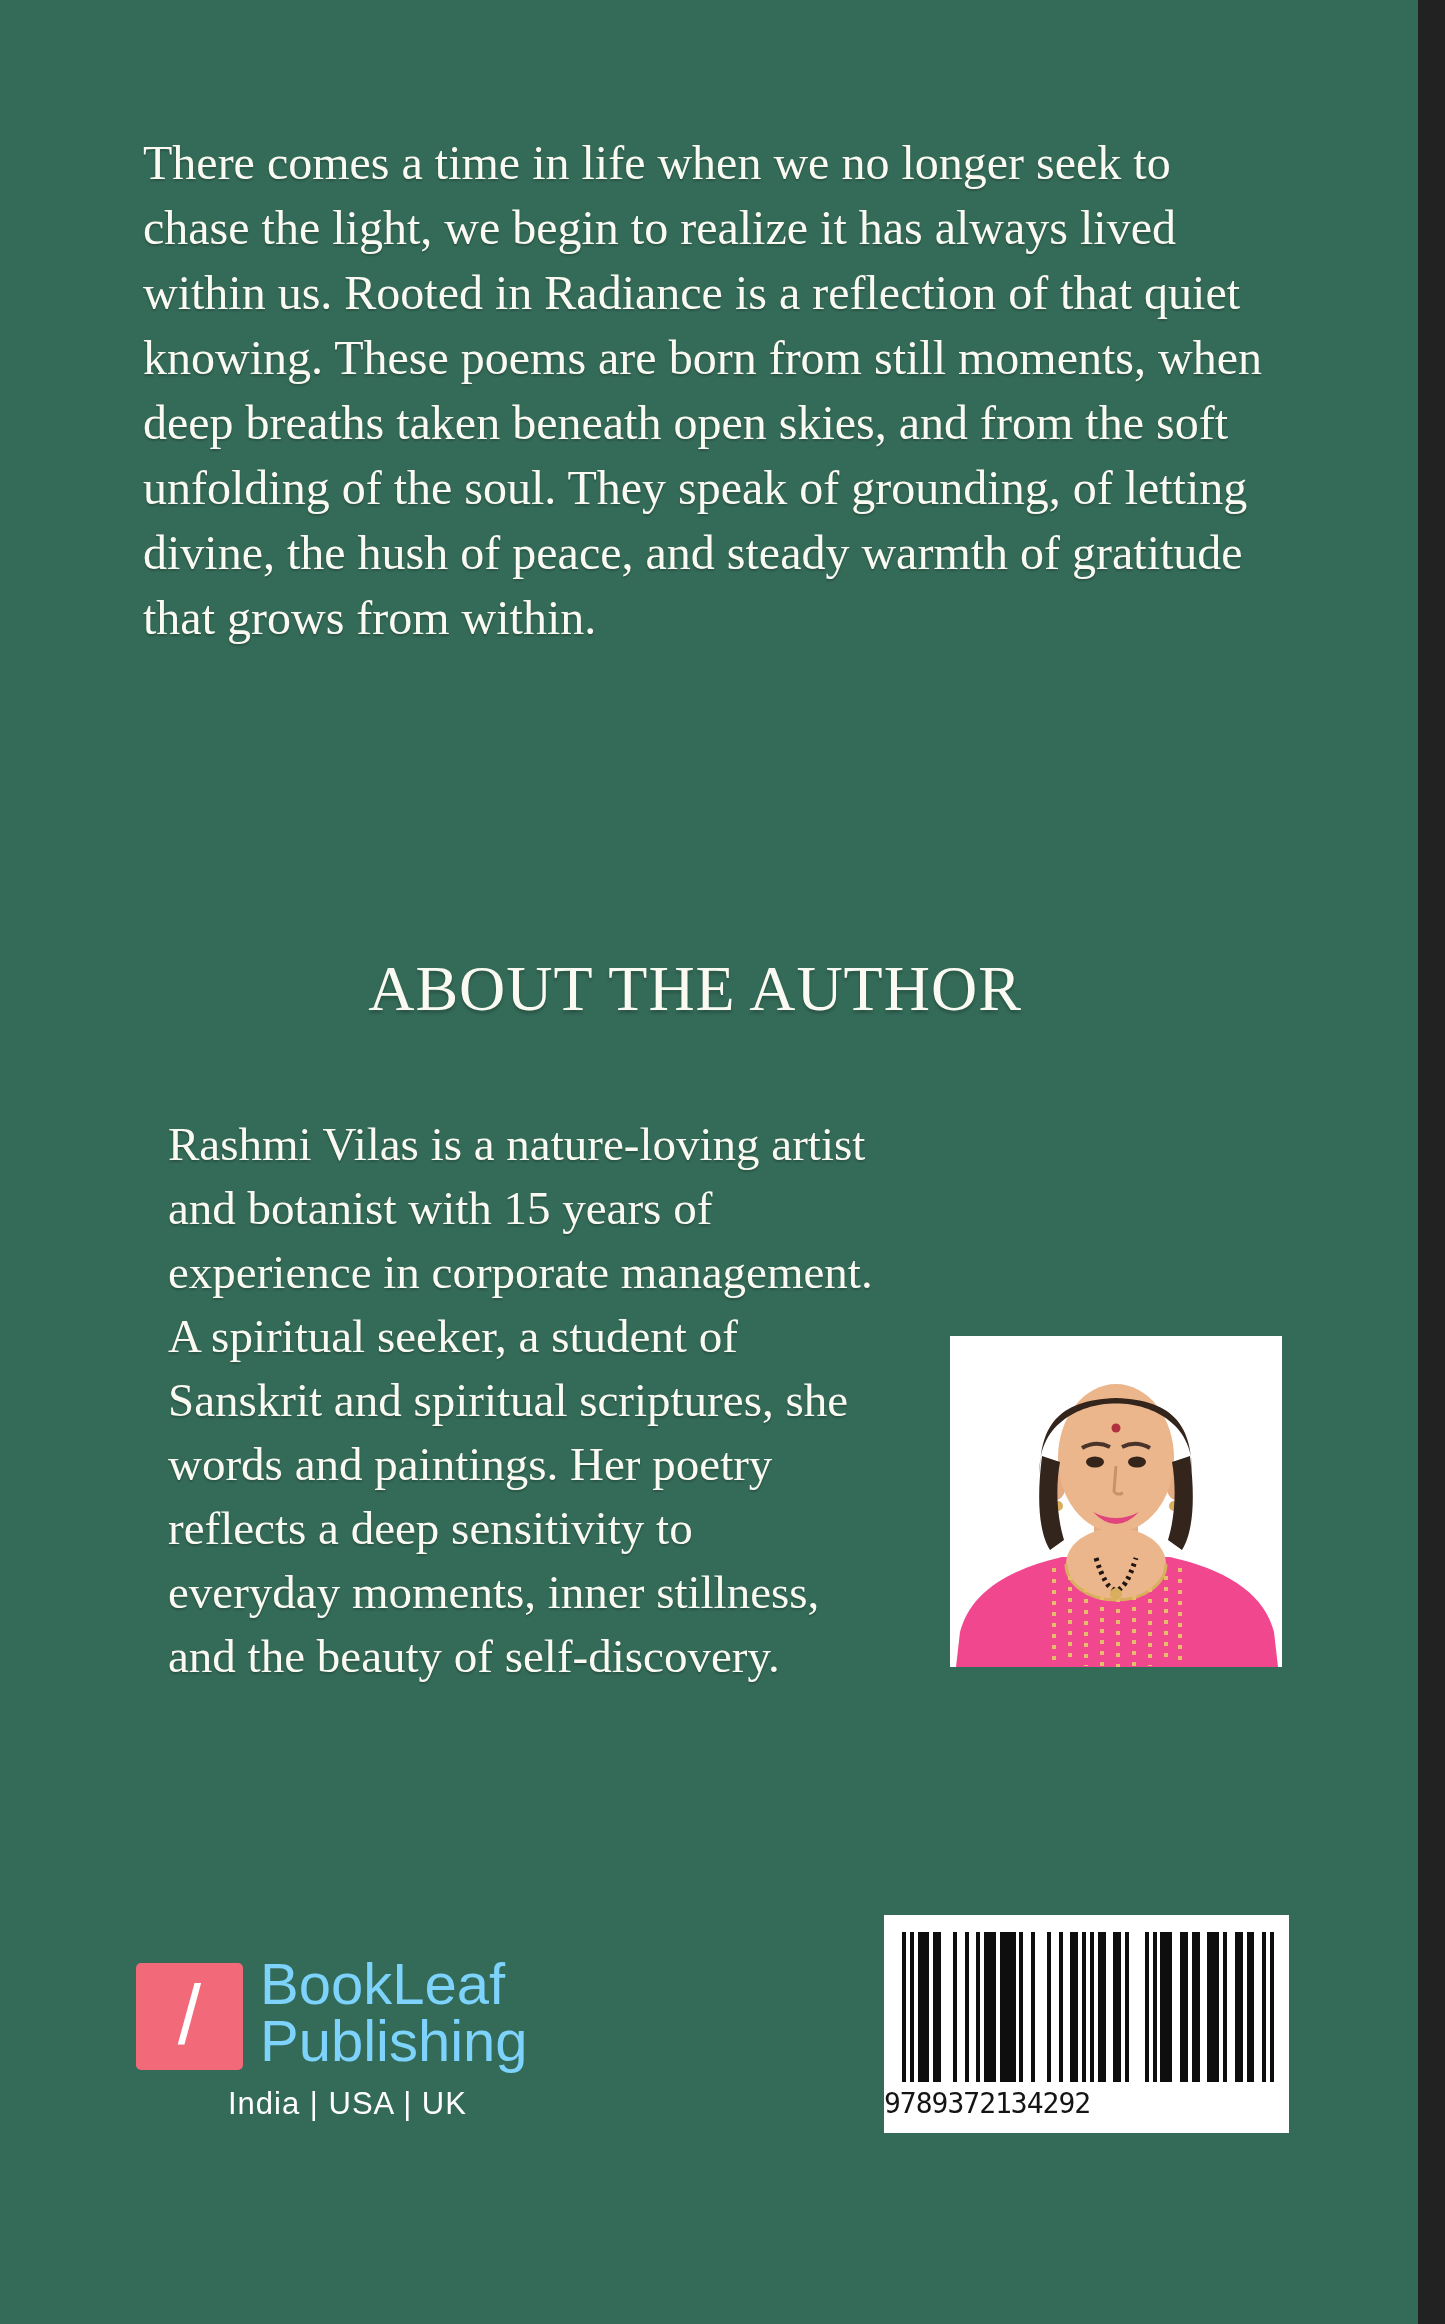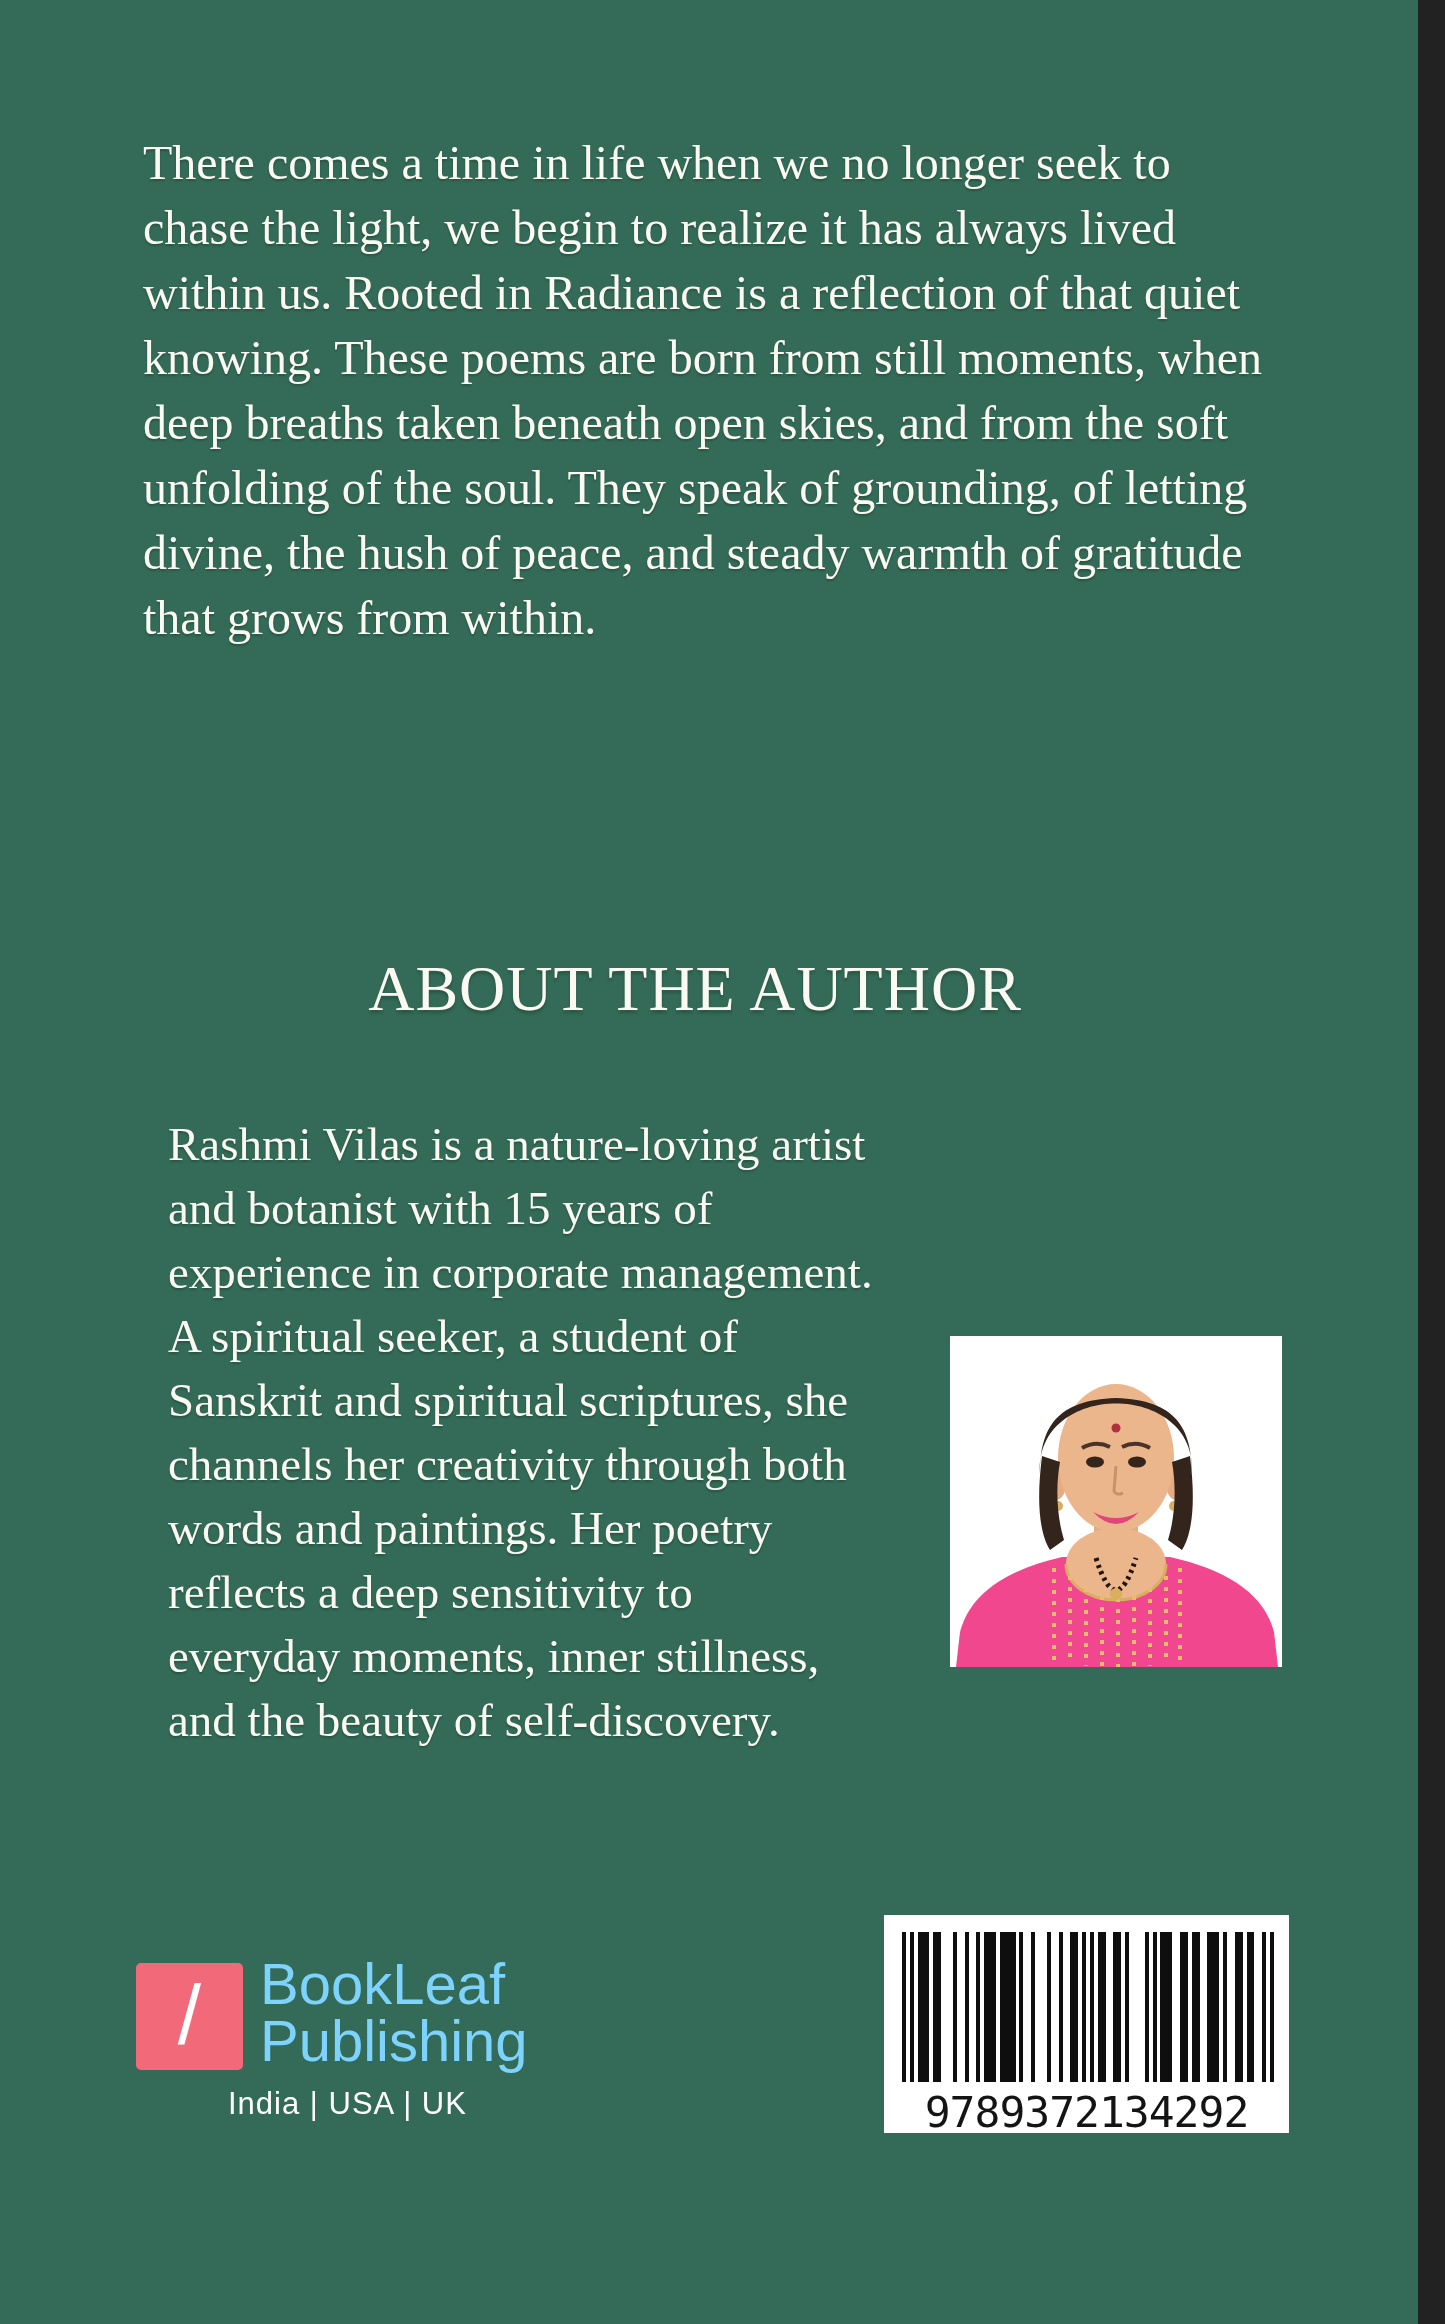--- a/index.html
+++ b/index.html
@@ -65,23 +65,22 @@
     width:405px; height:218px;
     background:#ffffff;
   }
   .barcode-bars {
     position:absolute; left:18px; top:17px;
     width:372px; height:150px;
   }
   .barcode-bars svg { display:block; width:100%; height:100%; }
   .isbn-text {
     position:absolute; left:0; right:0; top:172px;
-    text-align:center;
     font-family:"DejaVu Sans Mono","Liberation Mono",monospace;
-    font-size:43px; letter-spacing:-1px; color:#141414;
+    font-size:28px; letter-spacing:-1px; color:#141414;
   }
 </style>
 </head>
 <body>
 
 <div class="cover" style="background: rgb(52, 106, 88); color: rgb(251, 250, 242);">
 
   <div class="synopsis">
     <div class="line">There comes a time in life when we no longer seek to</div>
     <div class="line">chase the light, we begin to realize it has always lived</div>
@@ -94,21 +93,20 @@
   </div>
 
   <h1 class="about-heading">ABOUT THE AUTHOR</h1>
 
   <div class="bio">
     <div class="line">Rashmi Vilas is a nature-loving artist</div>
     <div class="line">and botanist with 15 years of</div>
     <div class="line">experience in corporate management.</div>
     <div class="line">A spiritual seeker, a student of</div>
     <div class="line">Sanskrit and spiritual scriptures, she</div>
-    <div class="line">channels her creativity through both</div>
     <div class="line">words and paintings. Her poetry</div>
     <div class="line">reflects a deep sensitivity to</div>
     <div class="line">everyday moments, inner stillness,</div>
     <div class="line">and the beauty of self-discovery.</div>
   </div>
 
   <div class="photo-frame">
     <svg viewBox="0 0 332 331">
       <rect x="0" y="0" width="332" height="331" fill="#FFFFFF"></rect>
 

